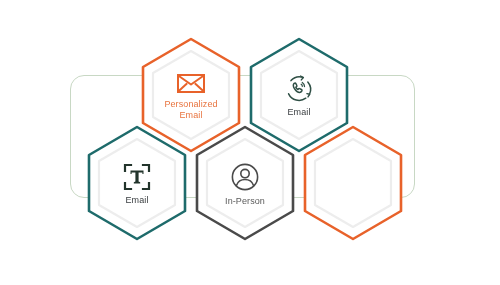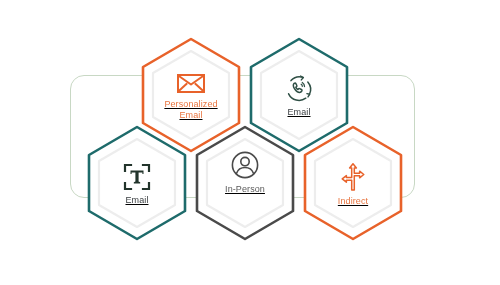--- a/index.html
+++ b/index.html
@@ -37,21 +37,20 @@
     height: 285px;
   }
   .hex-node {
     position: absolute;
     width: 106px;
     height: 118px;
     display: flex;
     flex-direction: column;
     align-items: flex-end;
     justify-content: center;
-    text-decoration: underline;
   }
   .hex-inner-content {
     position: relative;
     display: flex;
     flex-direction: column;
     align-items: center;
     justify-content: center;
     width: 100%;
     height: 100%;
     padding-top: 2px;
@@ -66,21 +65,21 @@
     line-height: 11px;
     text-align: center;
     letter-spacing: 0.1px;
     max-width: 72px;
     white-space: pre-line;
   }
   
   #node-personalized-email { left: 138px; top: 36px; }
   #node-call              { left: 246px; top: 36px; }
   #node-text              { left: 84px;  top: 124px; }
-  #node-in-person         { left: 192px; top: 112px; }
+  #node-in-person         { left: 192px; top: 124px; }
   #node-indirect          { left: 300px; top: 124px; }
 </style>
 </head>
 <body>
 
 <div id="infographic">
 
   <div class="bg-frame"></div>
 
   <svg class="hex-svg-layer" viewBox="0 0 500 285">
@@ -172,30 +171,14 @@
     <div class="hex-inner-content">
       <svg class="hex-icon" width="30" height="30" viewBox="0 0 30 30">
         <circle cx="15" cy="15" r="12.6" fill="none" stroke="#4A4A4A" stroke-width="1.6"></circle>
         <circle cx="15" cy="11.6" r="4.2" fill="none" stroke="#4A4A4A" stroke-width="1.6"></circle>
         <path d="M6.4 23.5 A9.2 9.2 0 0 1 23.6 23.5" fill="none" stroke="#4A4A4A" stroke-width="1.6" stroke-linecap="round"></path>
       </svg>
       <div class="hex-label" style="color:#5A5A5A">In-Person</div>
     </div>
   </div>
 
-  <div class="hex-node" id="node-indirect">
-    <div class="hex-inner-content">
-      <svg class="hex-icon" width="30" height="30" viewBox="0 0 30 30">
-
-        <path d="M15.0 1.8
-                 L18.4 6.0 L16.3 6.0
-                 L16.3 11.2
-                 L21.6 11.2 L21.6 9.2 L25.8 12.5 L21.6 15.8 L21.6 13.8
-                 L16.3 13.8
-                 L16.3 28.0 L13.7 28.0 L13.7 18.2
-                 L8.4 18.2 L8.4 20.2 L4.2 16.9 L8.4 13.6 L8.4 15.6
-                 L13.7 15.6 L13.7 6.0 L11.6 6.0 Z" fill="none" stroke="#E8622A" stroke-width="1.5" stroke-linejoin="round"></path>
-      </svg>
-      <div class="hex-label" style="color:#E8743F">Indirect</div>
-    </div>
-  </div>
 
 </div>
 
 </body></html>

